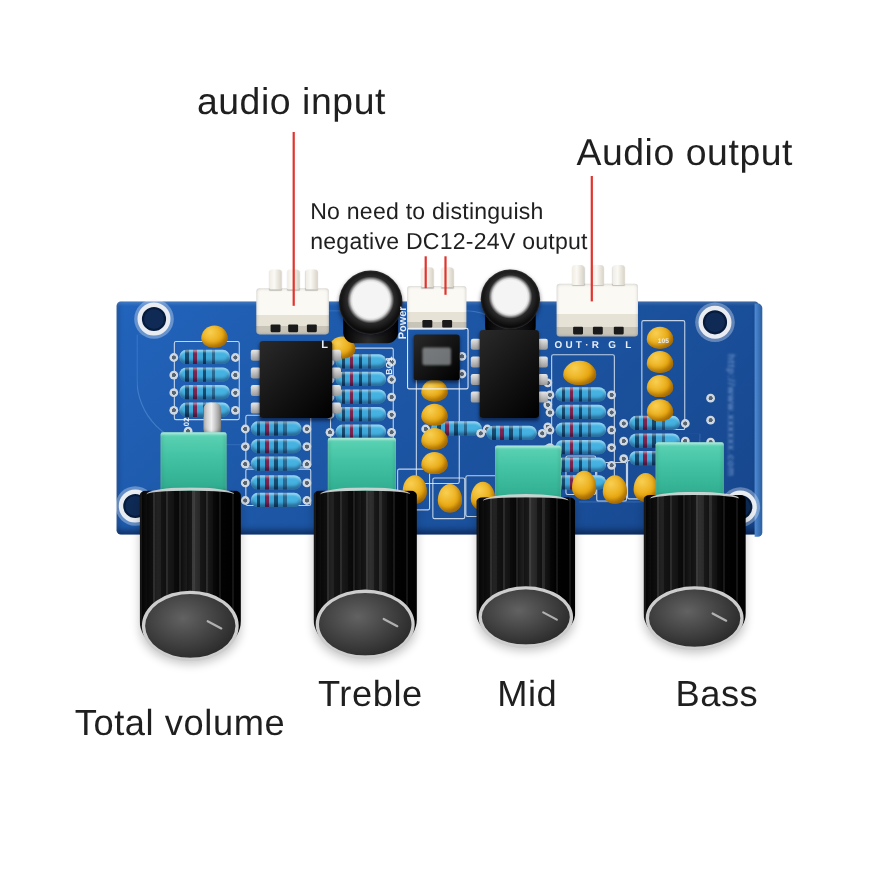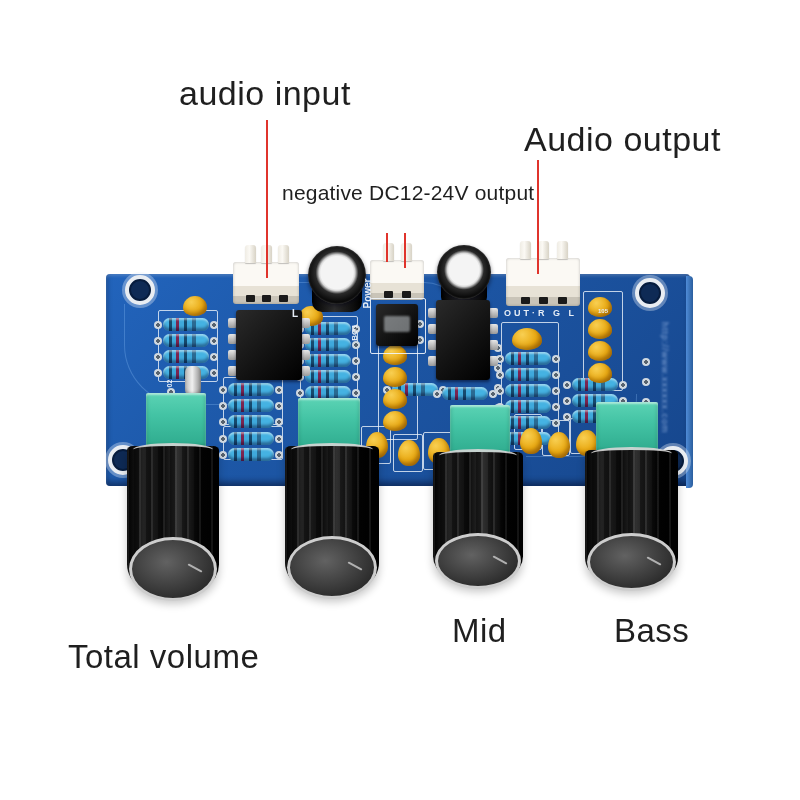--- a/index.html
+++ b/index.html
@@ -73,20 +73,21 @@
        border-top:3px solid rgba(215,215,215,.9);}
 </style>
 </head>
 <body>
 
 <div class="stage">
 
   <div class="ann-text" style="left:179px;top:74px;">audio input</div>
   <div class="ann-text" style="left:524px;top:120px;">Audio output</div>
   <div class="ann-note" style="left:282px;top:179px;">
+    <div>No need to distinguish</div>
     <div>negative DC12-24V output</div>
   </div>
 
   <div class="ann-line" style="left:266px;top:120px;height:158px;"></div>
   <div class="ann-line" style="left:386px;top:233px;height:29px;"></div>
   <div class="ann-line" style="left:404px;top:233px;height:35px;"></div>
   <div class="ann-line" style="left:537px;top:160px;height:114px;"></div>
 
   <div class="board">
     <div id="gen-layer">
@@ -302,15 +303,16 @@
   </div>
   <div class="knob" style="left:585px;top:450px;width:93px;height:138px;">
     <div class="knob-body"></div>
     <div class="knob-topring"></div>
     <div class="knob-face">
         <div class="knob-tick"></div>
       </div>
   </div>
 
   <span class="knob-label" style="left:68px;top:638px;">Total volume</span>
+  <span class="knob-label" style="left:289px;top:612px;">Treble</span>
   <span class="knob-label" style="left:452px;top:612px;">Mid</span>
   <span class="knob-label" style="left:614px;top:612px;">Bass</span>
 </div>
 
 </body></html>

